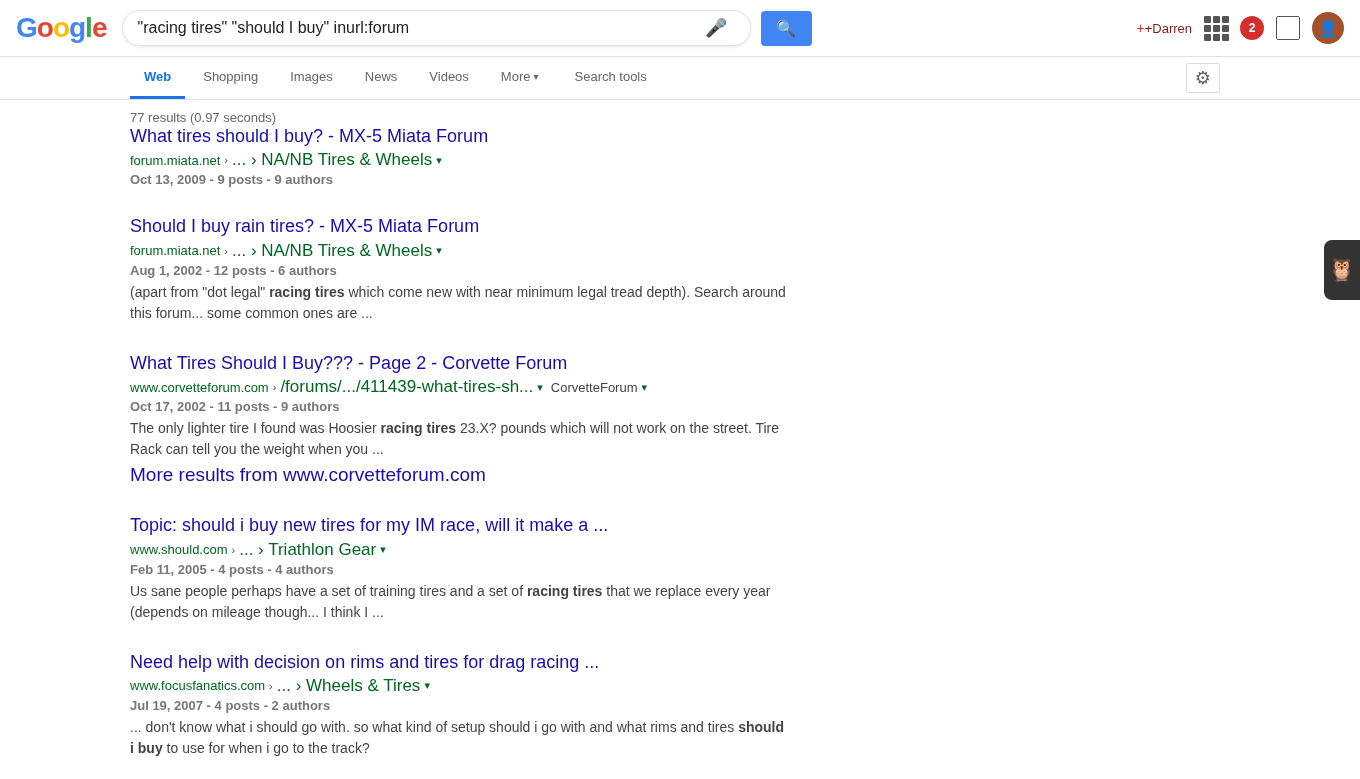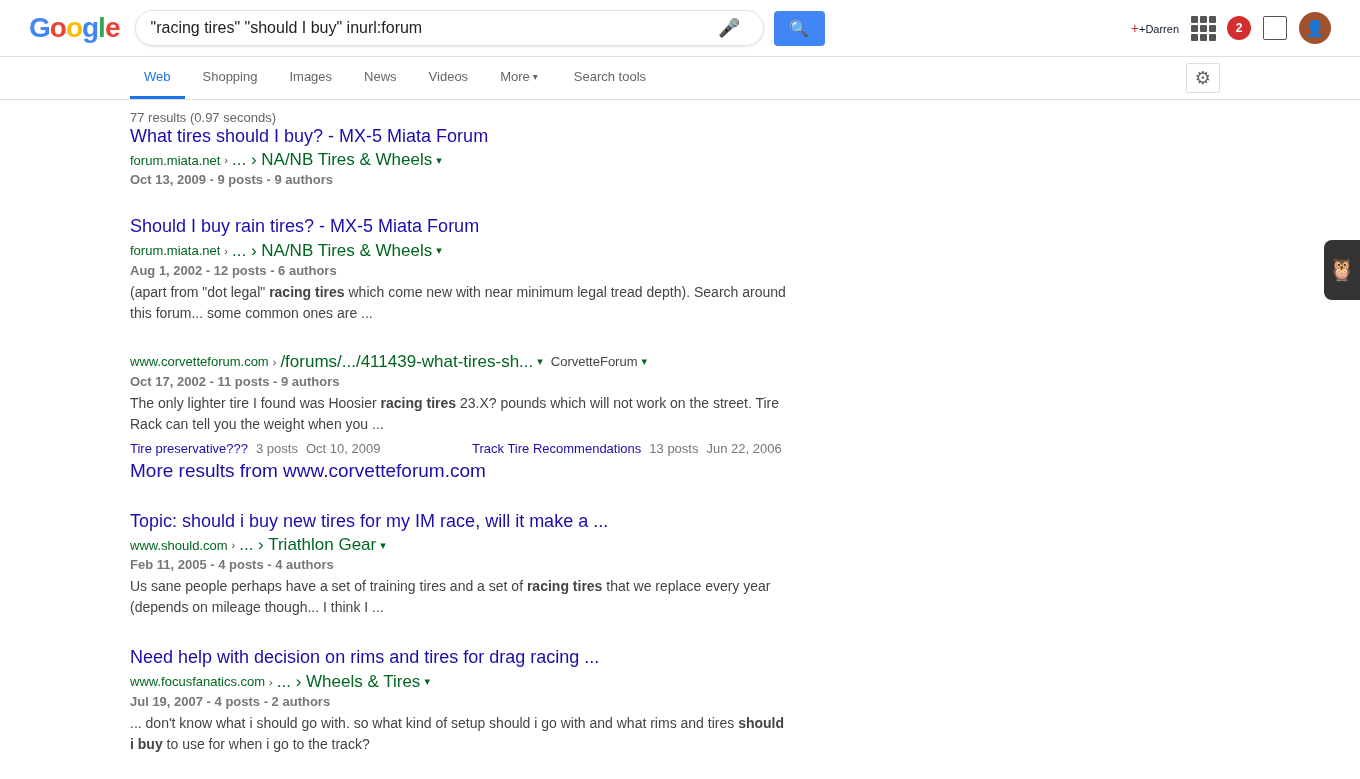--- a/index.html
+++ b/index.html
@@ -2,21 +2,21 @@
 <html><head>
   <meta charset="utf-8">
   <style>
     * { margin: 0; padding: 0; box-sizing: border-box; }
     body { font-family: Arial, sans-serif; font-size: 14px; color: #222; background: #fff; }
 
     
     #header {
       display: flex;
       align-items: center;
-      padding: 10px 29px;
+      padding: 10px 16px;
       border-bottom: 1px solid #e0e0e0;
       gap: 16px;
     }
     #logo-area {
       flex-shrink: 0;
     }
     .google-logo {
       font-size: 28px;
       font-weight: bold;
       letter-spacing: -1px;
@@ -137,21 +137,21 @@
       padding: 12px 14px;
       font-size: 13px;
       color: #666;
       cursor: pointer;
       border-bottom: 3px solid transparent;
       white-space: nowrap;
     }
     .nav-tab.active {
       color: #1a73e8;
       border-bottom: 3px solid #1a73e8;
-      font-weight: 400;
+      font-weight: 700;
     }
     .more-tab {
       display: flex;
       align-items: center;
       gap: 3px;
     }
     .chevron-down {
       font-size: 10px;
     }
     .search-tools-tab {
@@ -293,21 +293,21 @@
   <div id="search-bar-area">
     <div id="search-form">
       <input type="text" id="search-input" value="&quot;racing tires&quot; &quot;should I buy&quot; inurl:forum" style="">
       <span class="mic-icon">🎤</span>
     </div>
     <button class="search-btn">🔍</button>
   </div>
 
   <div id="header-right">
     <span class="plus-darren">
-      <span style="color:#d32f2f;font-weight:500">+</span><span style="color:#0f172a;font-size:11px">+Darren</span>
+      <span style="color:#d32f2f;font-weight:500">+</span><span style="color:#7f1d1d;font-size:13px">+Darren</span>
     </span>
     <div class="grid-icon">
       <div class="grid-dot"></div>
         <div class="grid-dot"></div>
         <div class="grid-dot"></div>
       <div class="grid-dot"></div>
         <div class="grid-dot"></div>
         <div class="grid-dot"></div>
       <div class="grid-dot"></div>
         <div class="grid-dot"></div>
@@ -355,42 +355,31 @@
       <span class="result-url">forum.miata.net</span>
       <span class="result-url-arrow">›</span>
       <span class="result-breadcrumb">... › NA/NB Tires &amp; Wheels</span>
       <span class="result-url-dropdown">▾</span>
     </div>
     <div class="result-meta">Aug 1, 2002 - 12 posts - 6 authors</div>
     <div class="result-snippet">(apart from "dot legal" <b>racing tires</b> which come new with near minimum legal tread depth). Search around this forum... some common ones are ...</div>
   </div>
 
   <div class="result-item">
+    <a class="result-title">What Tires Should I Buy??? - Page 2 - Corvette Forum</a>
     <div class="result-url-line">
       <span class="result-url">www.corvetteforum.com</span>
       <span class="result-url-arrow">›</span>
       <span class="result-breadcrumb">/forums/.../411439-what-tires-sh...</span>
       <span class="result-url-dropdown">▾</span>
       <span style="color:#444;font-size:13px;margin-left:4px">CorvetteForum</span>
       <span class="result-url-dropdown">▾</span>
     </div>
     <div class="result-meta">Oct 17, 2002 - 11 posts - 9 authors</div>
     <div class="result-snippet">The only lighter tire I found was Hoosier <b>racing tires</b> 23.X? pounds which will not work on the street. Tire Rack can tell you the weight when you ...</div>
-    <div class="sub-results">
-      <div class="sub-result-row">
-        <span class="sub-result-title">Tire preservative???</span>
-        <span class="sub-result-count">3 posts</span>
-        <span class="sub-result-date">Oct 10, 2009</span>
-      </div>
-      <div class="sub-result-row">
-        <span class="sub-result-title">Track Tire Recommendations</span>
-        <span class="sub-result-count">13 posts</span>
-        <span class="sub-result-date">Jun 22, 2006</span>
-      </div>
-    </div>
     <a class="more-results-link">More results from www.corvetteforum.com</a>
   </div>
 
   <div class="result-item">
     <a class="result-title">Topic: should i buy new tires for my IM race, will it make a ...</a>
     <div class="result-url-line">
       <span class="result-url">www.should.com</span>
       <span class="result-url-arrow">›</span>
       <span class="result-breadcrumb">... › Triathlon Gear</span>
       <span class="result-url-dropdown">▾</span>

